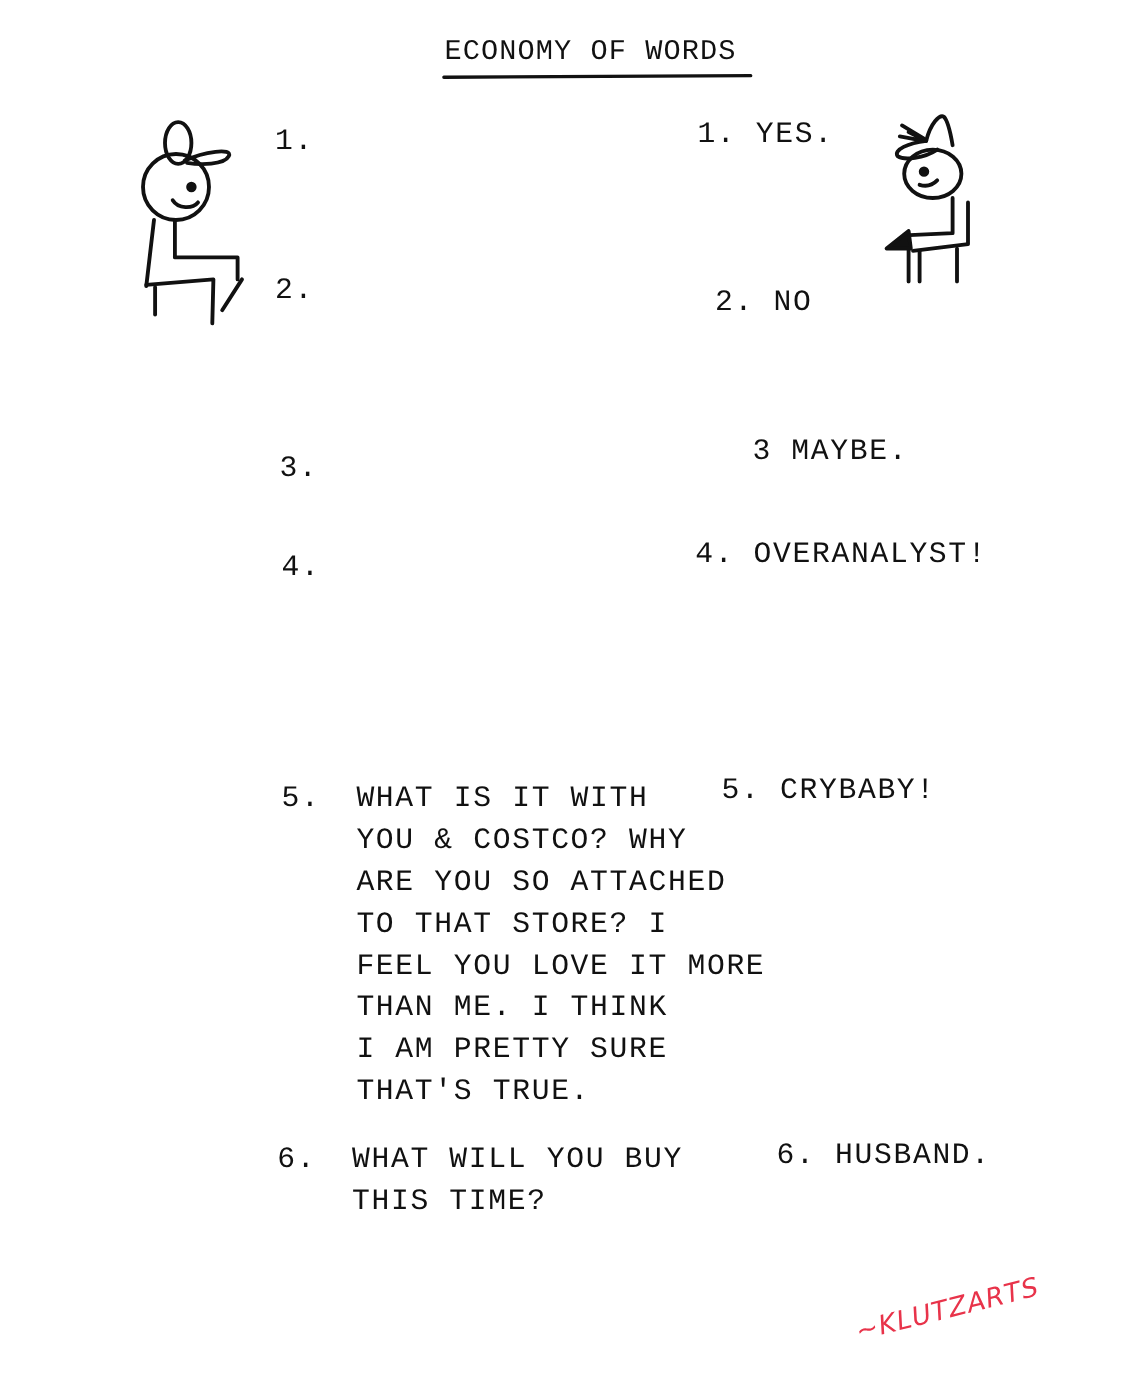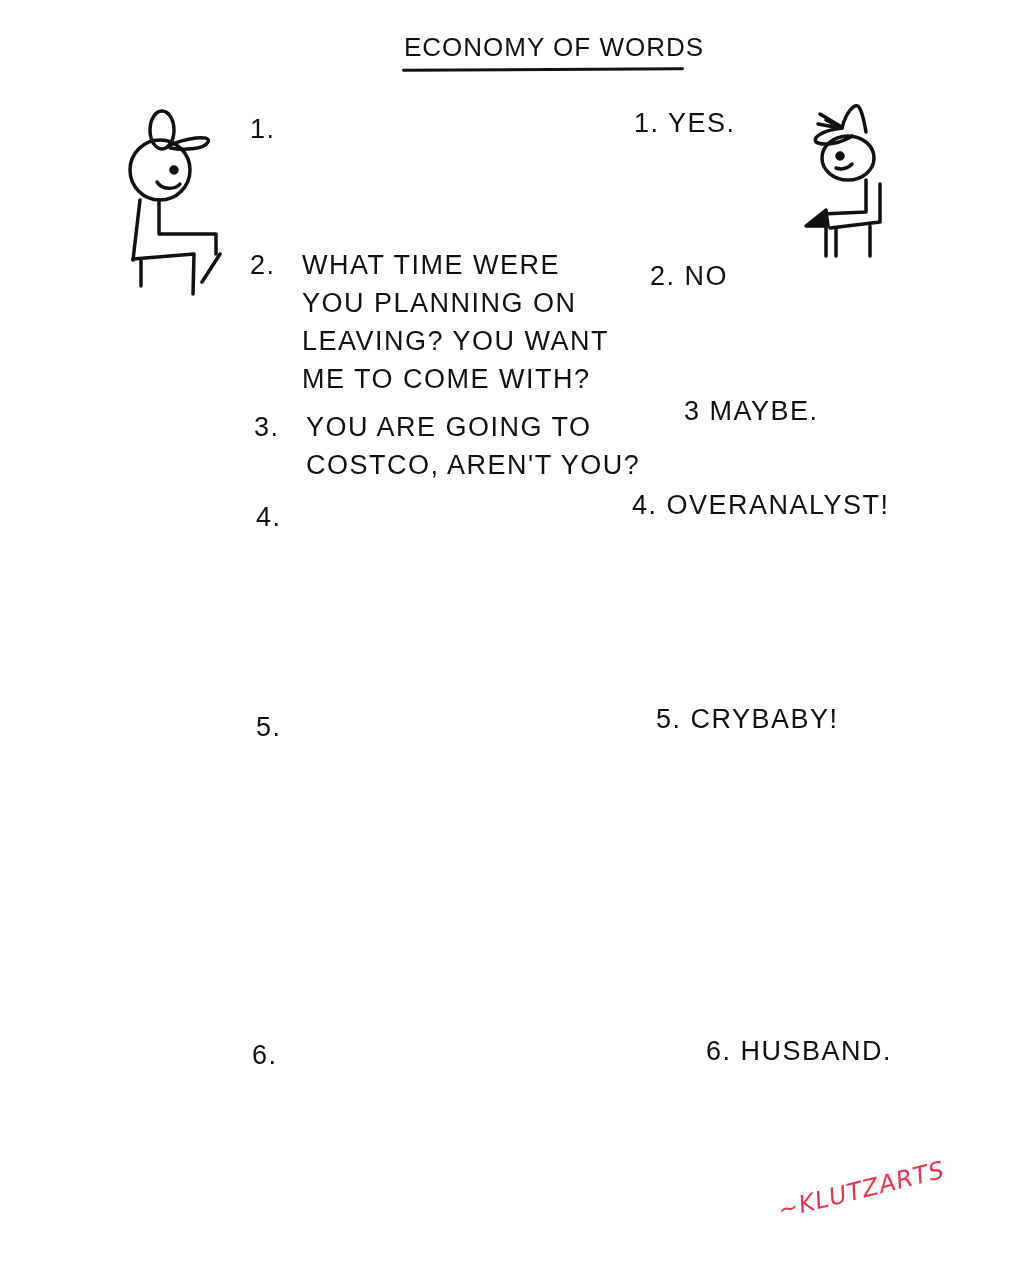--- a/index.html
+++ b/index.html
@@ -1,18 +1,18 @@
 <!DOCTYPE html>
 <html><head>
 <meta charset="utf-8">
 <style>
   html, body { margin:0; padding:0; background:#ffffff; }
   body { width:1024px; height:1273px; position:relative; overflow:hidden;
          font-family:"DejaVu Sans", sans-serif; color:#111; }
-  .hand { font-family:Liberation Sans, sans-serif; font-size:27px; letter-spacing:1.5px;
+  .hand { font-family:Liberation Mono, monospace; font-size:27px; letter-spacing:1.5px;
           line-height:38px; text-transform:uppercase; font-weight:normal; }
   #title { position:absolute; left:404px; top:28px; font-size:26px; letter-spacing:1px; }
   #title-underline { position:absolute; left:402px; top:68px; width:282px; height:3px; background:#111; border-radius:2px; transform:rotate(-0.3deg); }
   .q { position:absolute; display:flex; }
   .q .num { width:52px; flex:none; }
   .q .txt { white-space:pre-line; }
   .a { position:absolute; white-space:nowrap; }
   .fig { position:absolute; }
   #signature { position:absolute; left:776px; top:1176px; color:#e8334a; font-size:24px;
                transform:rotate(-14deg); letter-spacing:1px; font-style:italic; }
@@ -47,38 +47,42 @@
   <path d="M84 86 L 84 124 L 34 130"></path>
   <path d="M30 118 L 30 158 M 40 130 L 40 158 M 74 128 L 74 158"></path>
   <path d="M30 112 L 10 128 L 32 128 Z" fill="#111"></path>
 </svg>
 
 <div class="q hand" style="left:250px;top:110px">
   <span class="num">1.</span>
 </div>
 <div class="q hand" style="left:250px;top:246px">
   <span class="num">2.</span>
-  <span class="txt">WHAT TIME WERE
-YOU PLANNING ON
-LEAVING? YOU WANT
-ME TO COME WITH?</span>
 </div>
 <div class="q hand" style="left:254px;top:408px">
   <span class="num">3.</span>
-  <span class="txt">YOU ARE GOING TO
-COSTCO, AREN'T YOU?</span>
 </div>
 <div class="q hand" style="left:256px;top:498px">
   <span class="num">4.</span>
 </div>
 <div class="q hand" style="left:256px;top:708px">
   <span class="num" style="width:68px">5.</span>
+  <span class="txt">WHAT IS IT WITH
+YOU &amp; COSTCO? WHY
+ARE YOU SO ATTACHED
+TO THAT STORE? I
+FEEL YOU LOVE IT MORE
+THAN ME. I THINK
+I AM PRETTY SURE
+THAT'S TRUE.</span>
 </div>
 <div class="q hand" style="left:252px;top:1036px">
   <span class="num" style="width:68px">6.</span>
+  <span class="txt">WHAT WILL YOU BUY
+THIS TIME?</span>
 </div>
 
 <div class="a hand" style="left:634px;top:104px">1. YES.</div>
 <div class="a hand" style="left:650px;top:257px">2. NO</div>
 <div class="a hand" style="left:684px;top:392px">3 MAYBE.</div>
 <div class="a hand" style="left:632px;top:486px">4. OVERANALYST!</div>
 <div class="a hand" style="left:656px;top:700px">5. CRYBABY!</div>
 <div class="a hand" style="left:706px;top:1032px">6. HUSBAND.</div>
 
 <div id="signature">~KLUTZARTS</div>

